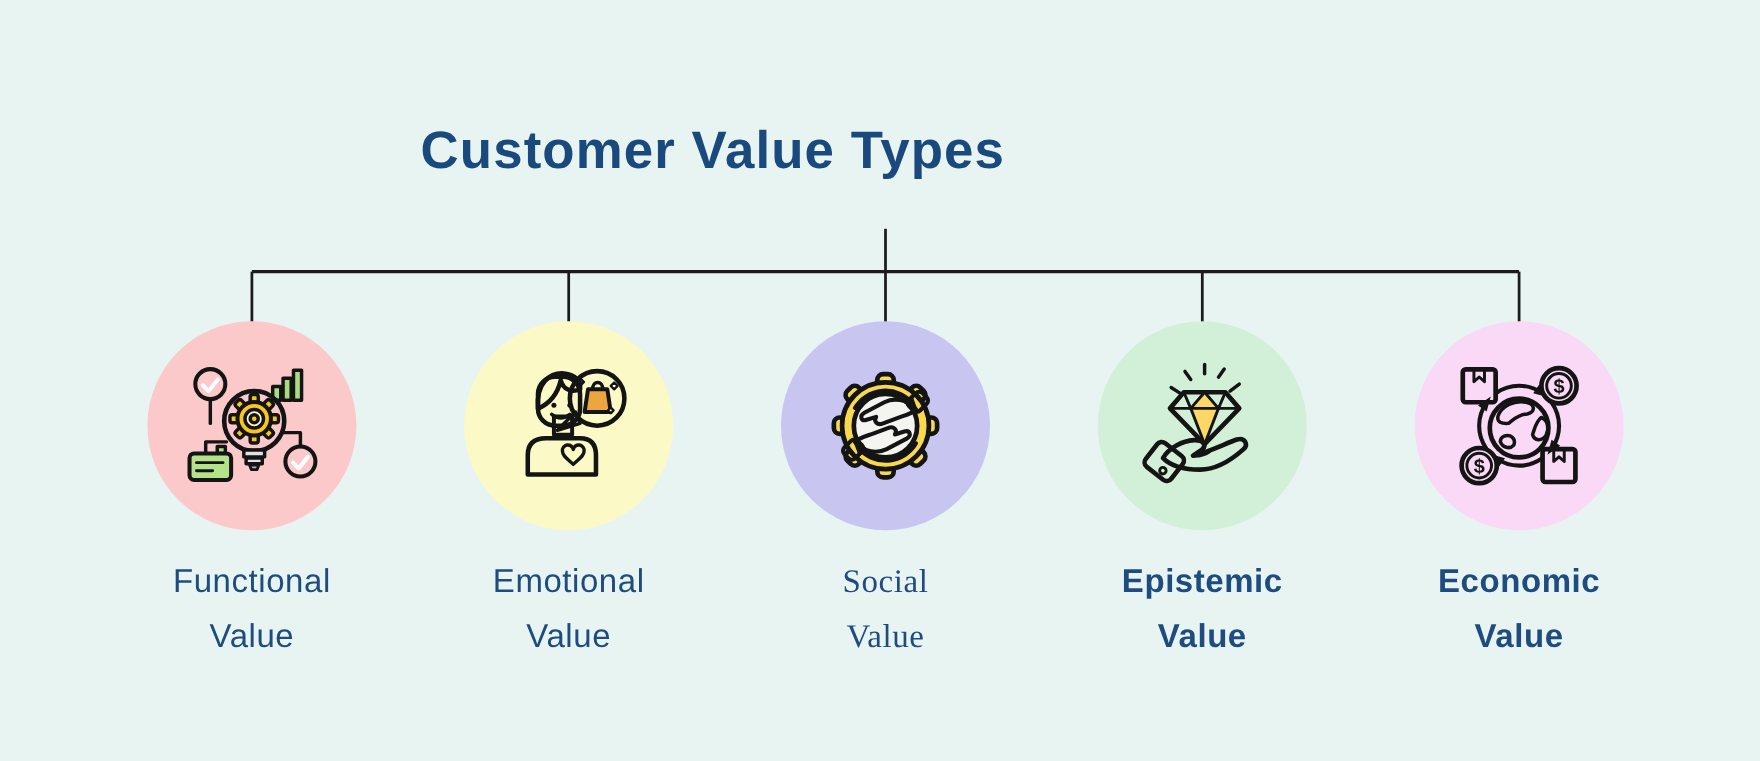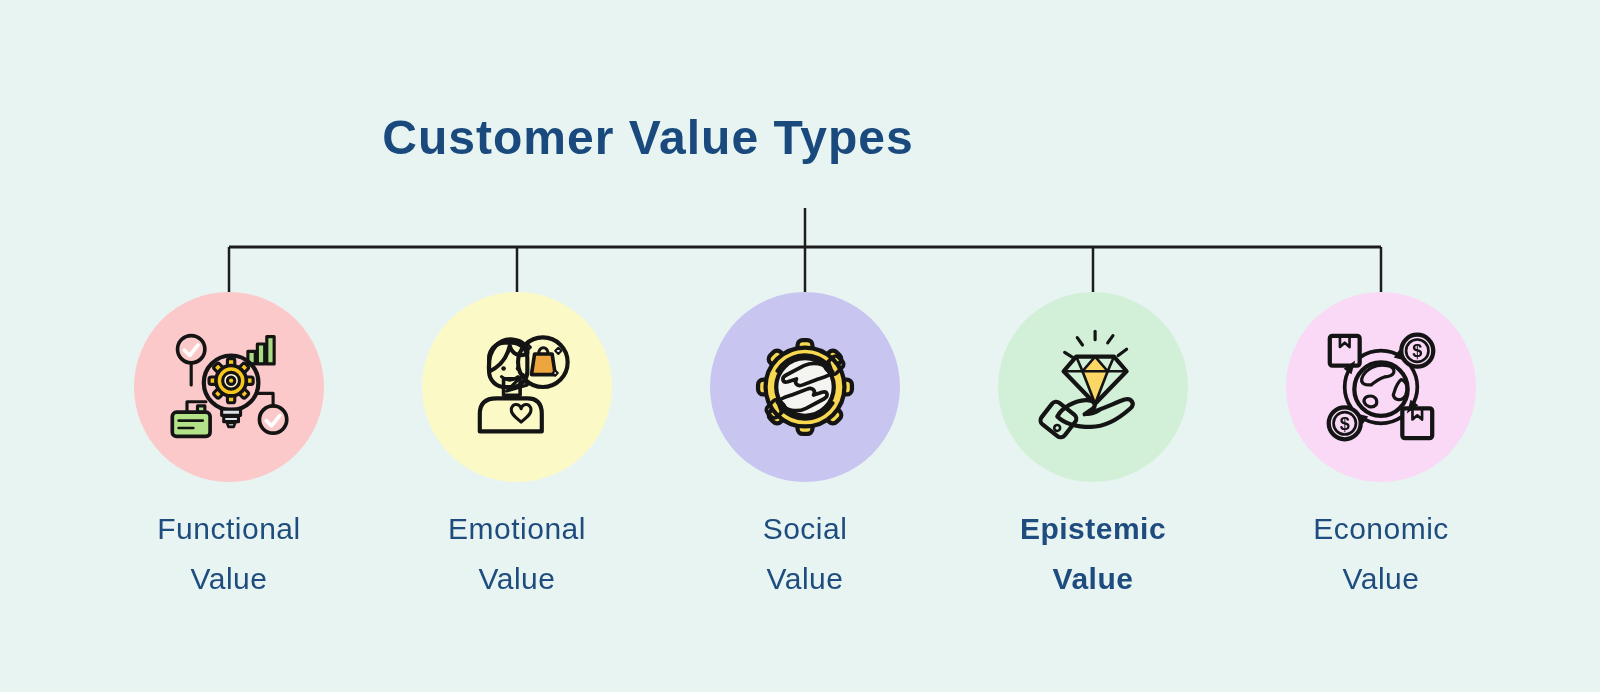--- a/index.html
+++ b/index.html
@@ -159,21 +159,21 @@
           <g>
             <rect x="81" y="32" width="13" height="16" rx="4" fill="#ffffff" class="ln" stroke-width="3.5" transform="rotate(45 88 40)"></rect>
             <path d="M86,46 C78,37 67,36 59,40 L42,49 C37.5,51.5 39,56.5 44,55 L52,52.5 C49.5,56.5 53,60 58,58 L70,53.5 C77,51 83.5,49.5 86,46 Z" fill="#f9d9c8" class="ln" stroke-width="3.5"></path>
           </g>
           <g transform="rotate(180 60 60)">
             <rect x="81" y="32" width="13" height="16" rx="4" fill="#a5849b" class="ln" stroke-width="3.5" transform="rotate(45 88 40)"></rect>
             <path d="M86,46 C78,37 67,36 59,40 L42,49 C37.5,51.5 39,56.5 44,55 L52,52.5 C49.5,56.5 53,60 58,58 L70,53.5 C77,51 83.5,49.5 86,46 Z" fill="#f9d9c8" class="ln" stroke-width="3.5"></path>
           </g>
         </svg>
       </div>
-      <div class="label" style="color: rgb(30, 76, 126);">Social Value</div>
+      <div class="label" style="color: rgb(30, 76, 126); font-family: Liberation Serif, serif;">Social Value</div>
     </div>
 
     <div class="card">
       <div class="circle" style="background-color: rgb(210, 240, 215);">
         <svg class="icon" width="126" height="126" viewBox="0 0 120 120">
           <g class="ln" stroke-width="3">
             <path d="M62,7 V15"></path>
               <path d="M45,13 L50,20"></path>
               <path d="M79,11 L74,18"></path>
             <path d="M33,27 L41,32"></path>
@@ -239,17 +239,17 @@
             <circle cx="94" cy="26" r="10.5" fill="none" class="ln" stroke-width="2.5"></circle>
             <text x="94" y="32" text-anchor="middle" font-size="17" font-weight="bold" fill="#141414">$</text>
           </g>
           <g>
             <circle cx="26" cy="94" r="15" fill="#fed028" class="ln" stroke-width="4"></circle>
             <circle cx="26" cy="94" r="10.5" fill="none" class="ln" stroke-width="2.5"></circle>
             <text x="26" y="100" text-anchor="middle" font-size="17" font-weight="bold" fill="#141414">$</text>
           </g>
         </svg>
       </div>
-      <div class="label" style="color: rgb(30, 76, 126);">Economic Value</div>
+      <div class="label" style="color: rgb(30, 76, 126); font-weight: bold;">Economic Value</div>
     </div>
 
   </div>
 </div>
 
 </body></html>

